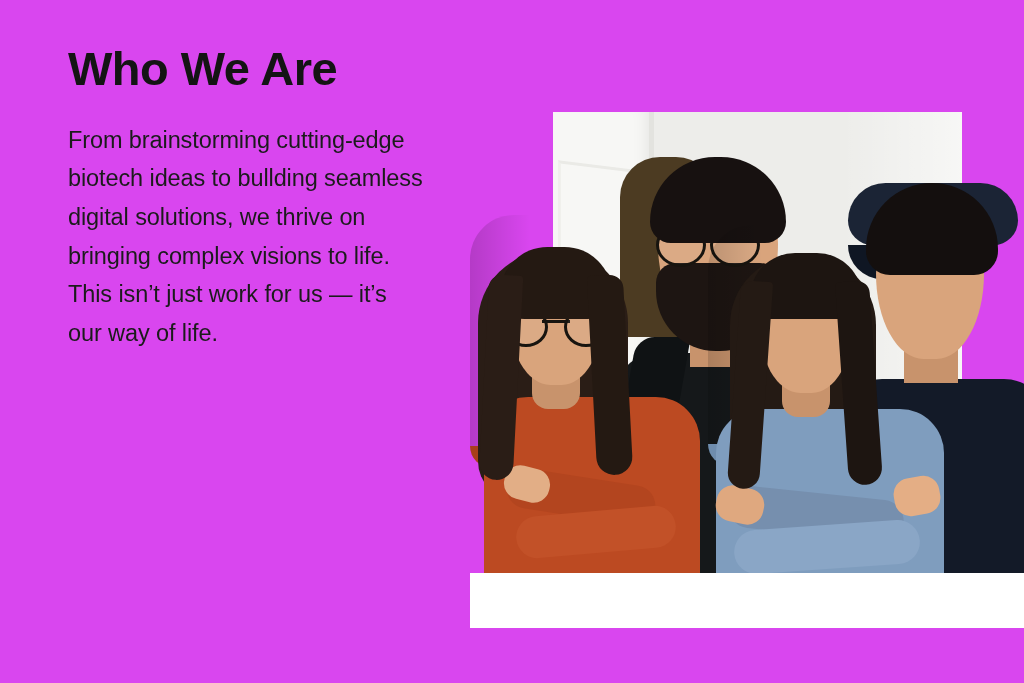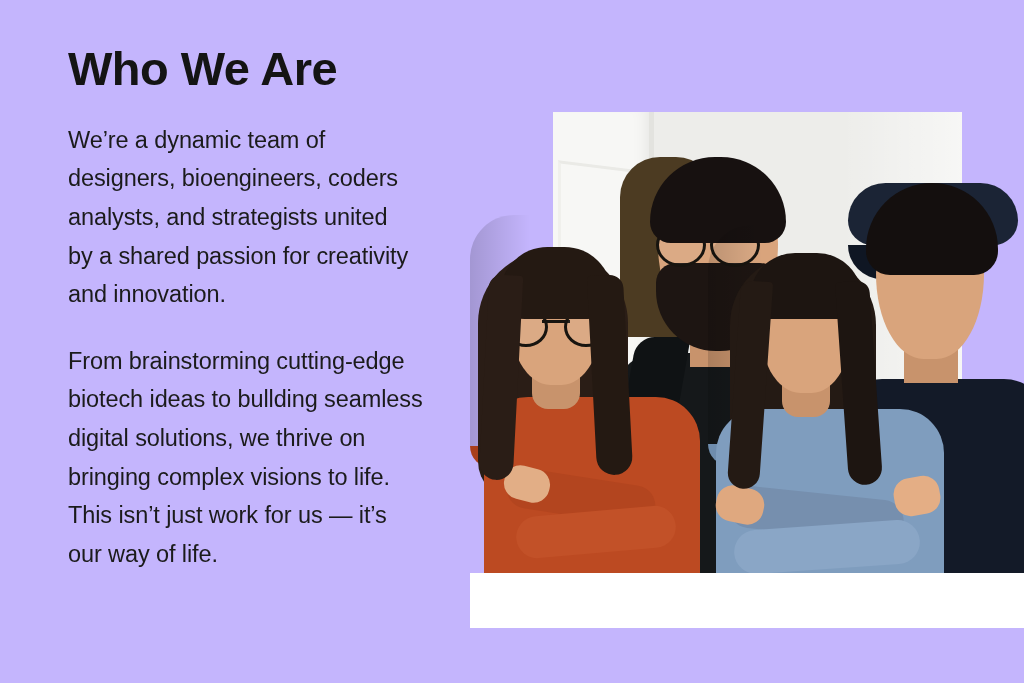--- a/index.html
+++ b/index.html
@@ -4,21 +4,21 @@
 <style>
   html, body {
     margin: 0;
     padding: 0;
     background: #ffffff;
   }
   #page {
     position: relative;
     width: 1024px;
     height: 683px;
-    background: #c4b5fd;
+    background: #d946ef;
     overflow: hidden;
     font-family: "Liberation Sans", sans-serif;
     -webkit-font-smoothing: antialiased;
   }
 
   
   #text-col {
     position: absolute;
     left: 68px;
     top: 44px;
@@ -241,25 +241,20 @@
   }
 </style>
 </head>
 <body>
 
 <div id="page">
 
   <div id="text-col">
     <h1 id="page-title">Who We Are</h1>
 
-    <p class="body-para">We’re a dynamic team of
-designers, bioengineers, coders
-analysts, and strategists united
-by a shared passion for creativity
-and innovation.</p>
 
     <p class="body-para">From brainstorming cutting-edge
 biotech ideas to bullding seamless
 digital solutions, we thrive on
 bringing complex visions to life.
 This isn’t just work for us — it’s
 our way of life.</p>
   </div>
 
   <div id="photo">

